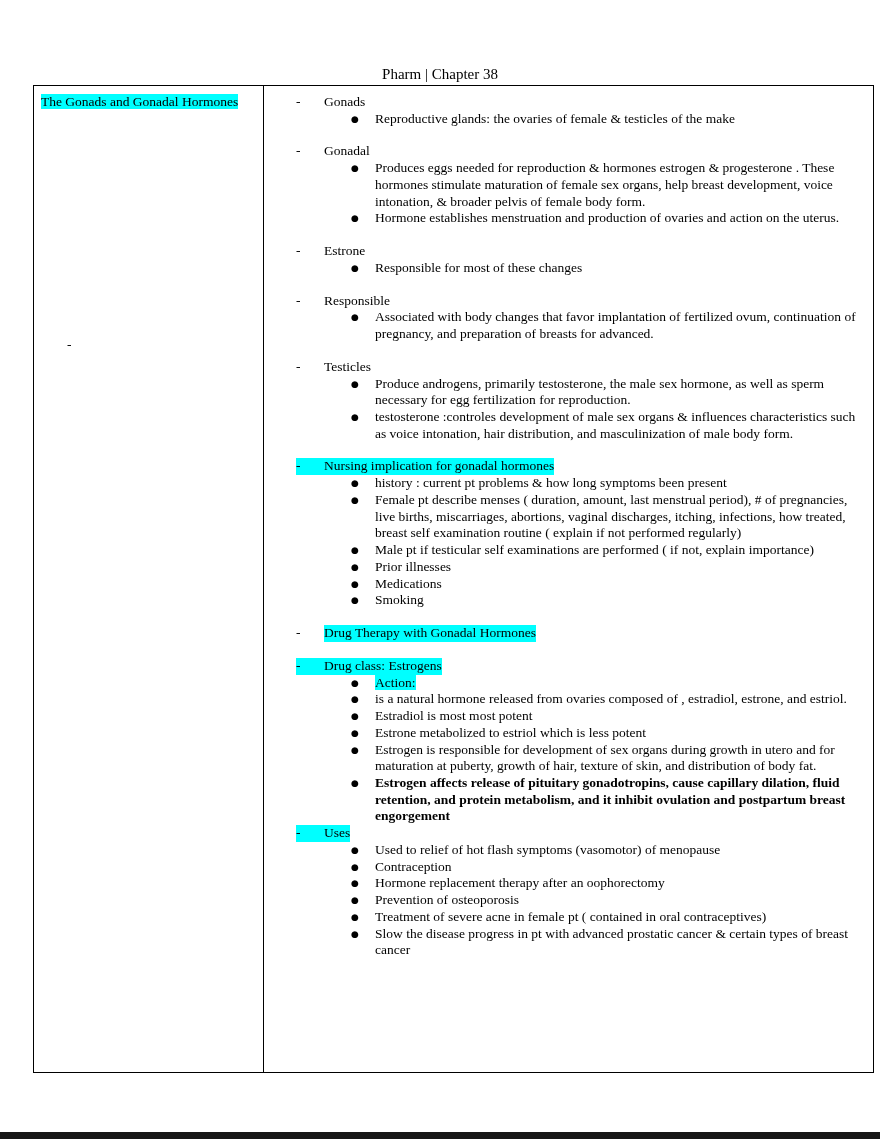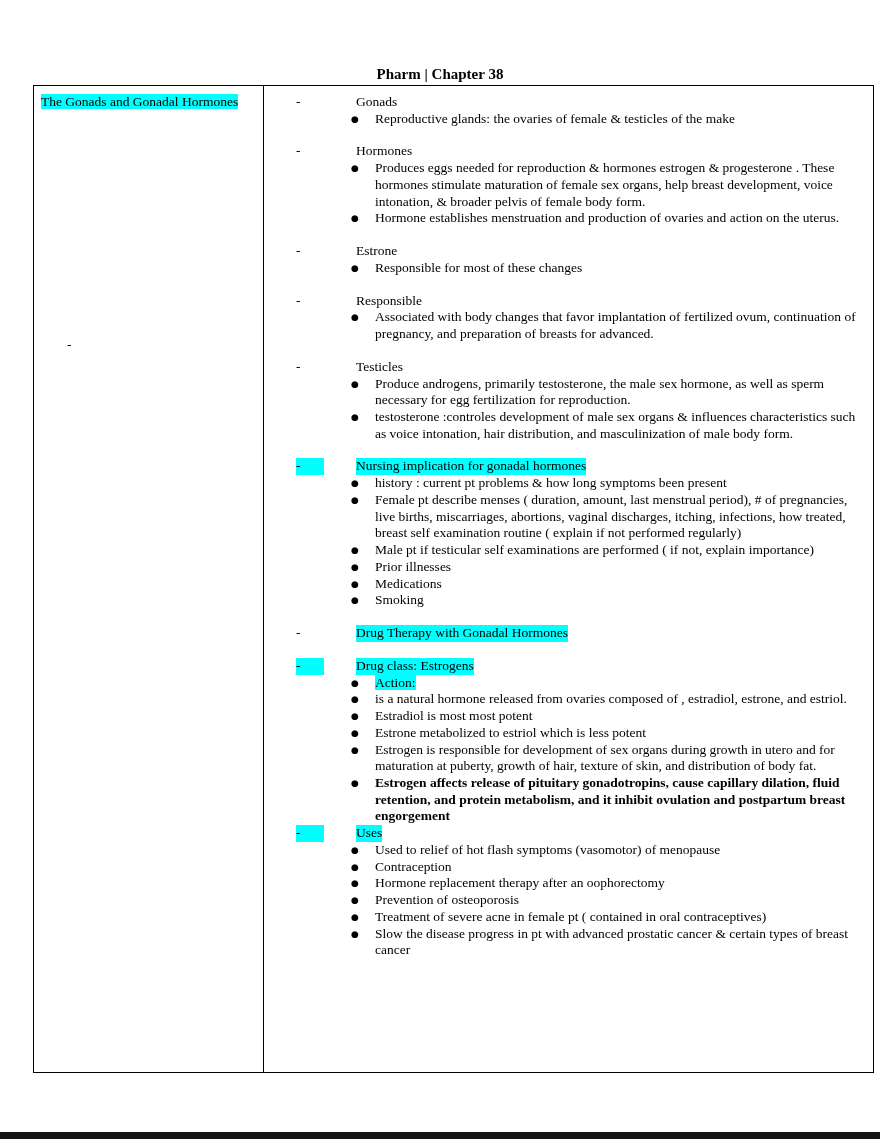--- a/index.html
+++ b/index.html
@@ -7,21 +7,21 @@
     width: 880px; height: 1139px;
     background: #ffffff;
     font-family: "Liberation Serif", "DejaVu Serif", serif;
     color: #000000;
     overflow: hidden;
   }
   .page { position: relative; width: 880px; height: 1139px; background: #fff; }
 
   .doc-title {
     position: absolute; top: 66px; left: 0; width: 100%;
-    text-align: center; font-weight: bold; font-size: 15px;
+    text-align: center; font-weight: normal; font-size: 15px;
   }
 
   .doc-table {
     position: absolute; top: 85px; left: 33px;
     width: 841px; height: 988px;
     border: 1px solid #000;
     display: flex; align-items: stretch; justify-content: center;
   }
   .cell-left {
     flex: 0 0 230px; width: 230px;
@@ -45,21 +45,21 @@
   .left-note .dash { flex: 0 0 24px; }
   .left-note .note-text { flex: 1 1 auto; padding-right: 2px; }
 
   .block { margin-top: 16px; }
   .block.first { margin-top: 0; }
   .block.tight { margin-top: 0; }
 
   .dash-line { display: flex; align-items: flex-start; }
   .dash-line .dash { flex: 0 0 28px; }
   .dash-line .dash.hl { flex-basis: 28px; }
-  .dash-line .dash-label { flex: 0 1 auto; margin-left: 32px; }
+  .dash-line .dash-label { flex: 0 1 auto; }
 
   .bullet-line { display: flex; align-items: flex-start; margin-left: 55px; }
   .bullet-glyph {
     flex: 0 0 24px;
     font-family: "DejaVu Sans", sans-serif;
     font-size: 9px; line-height: 16.7px;
   }
   .bullet-text { flex: 1 1 auto; }
   .bullet-text.bold { font-weight: bold; }
 
@@ -93,21 +93,21 @@
               <span class="dash-label">Gonads</span>
             </div>
             <div class="bullet-line">
               <span class="bullet-glyph">●</span>
               <span class="bullet-text">Reproductive glands: the ovaries of female &amp; testicles of the make</span>
             </div>
           </div>
           <div class="block">
             <div class="dash-line">
               <span class="dash">-</span>
-              <span class="dash-label">Hormones</span>
+              <span class="dash-label">Gonadal</span>
             </div>
             <div class="bullet-line">
               <span class="bullet-glyph">●</span>
               <span class="bullet-text">Produces eggs needed for reproduction &amp; hormones estrogen &amp; progesterone . These hormones stimulate maturation of female sex organs, help breast development, voice intonation, &amp; broader pelvis of female body form.</span>
             </div>
             <div class="bullet-line">
               <span class="bullet-glyph">●</span>
               <span class="bullet-text">Hormone establishes menstruation and production of ovaries and action on the uterus.</span>
             </div>
           </div>

